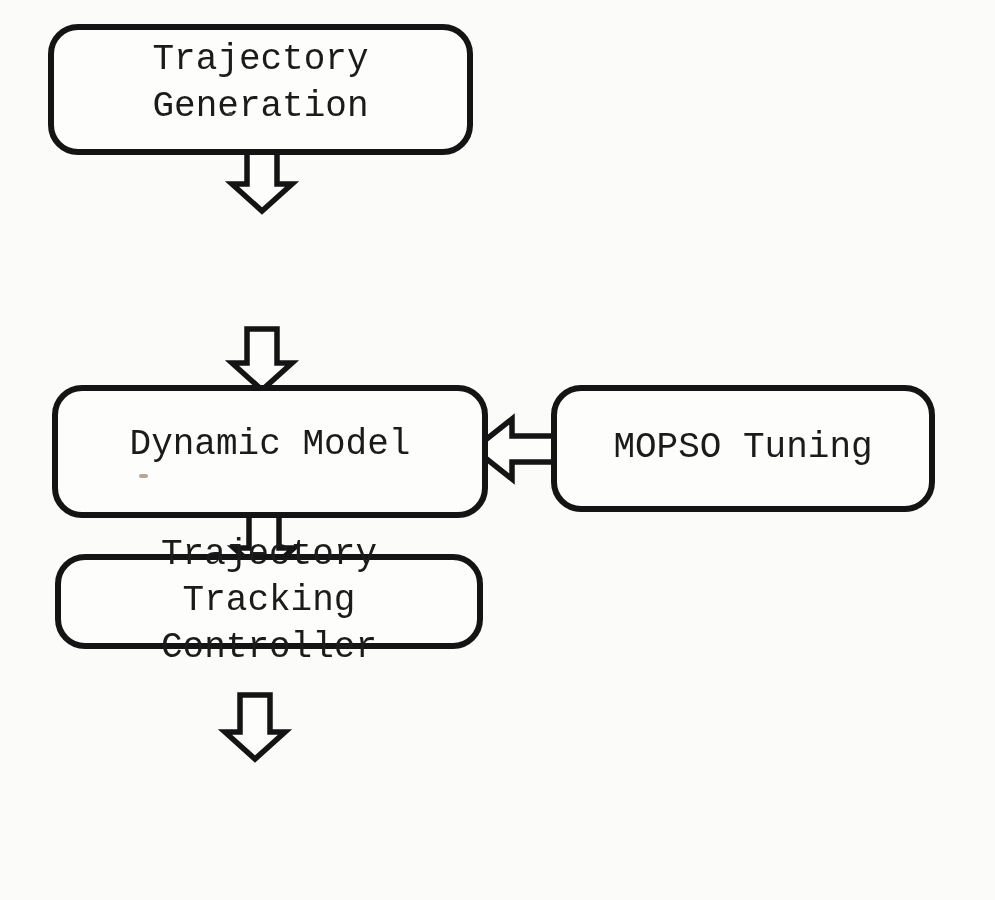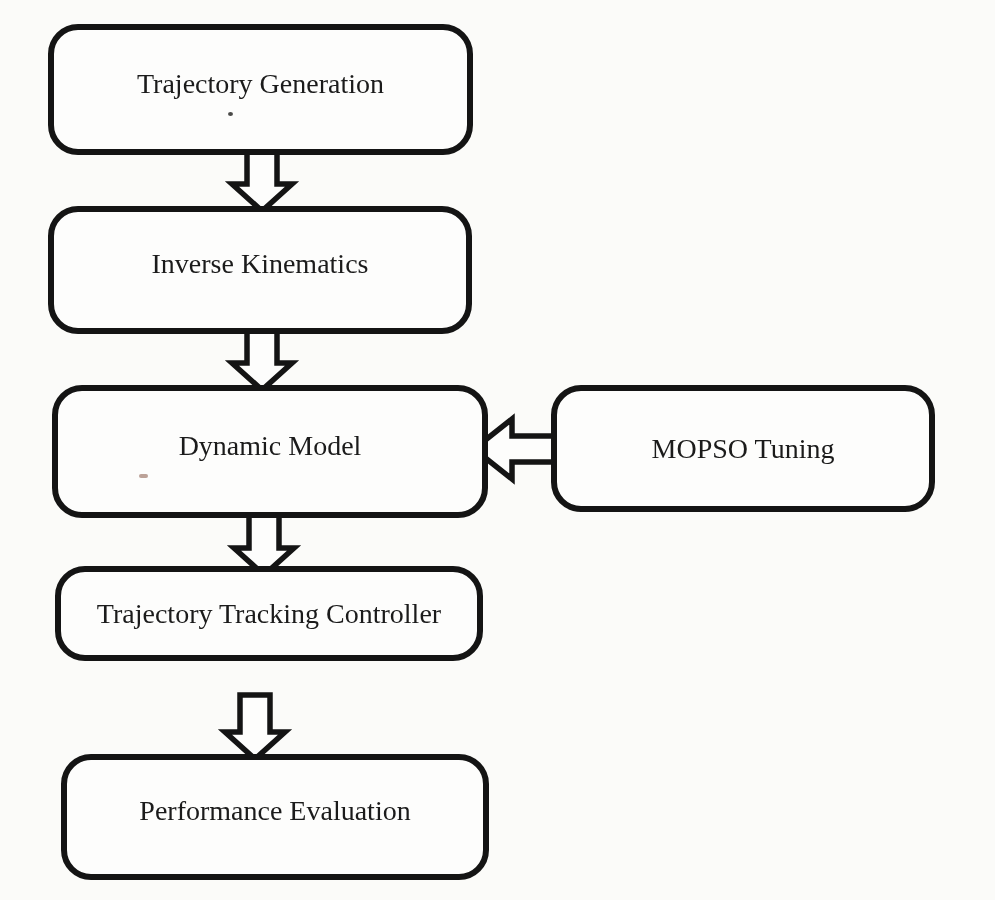--- a/index.html
+++ b/index.html
@@ -27,24 +27,25 @@
     stroke-linejoin:miter;
   }
   .node{
     position:absolute;z-index:1;
     box-sizing:border-box;
     background:var(--node-fill);
     border:6px solid var(--stroke);
     border-radius:30px;
     display:flex;align-items:center;justify-content:center;
     text-align:center;
-    font-size:28px;
+    font-size:36px;
     line-height:1.28;
     color:var(--text);
     padding:0 14px;
+    font-family:Liberation Mono, monospace;
   }
   .node.lift{padding-bottom:12px;}
   .speck{
     position:absolute;z-index:2;border-radius:50%;
   }
   .speck-dot{
     left:228px;top:112px;width:5px;height:4px;
     background:#4a4a48;
   }
   .speck-dash{
@@ -62,35 +63,29 @@
     <polygon points="247,329 277,329 277,363 292,363 262,390 232,363 247,363"></polygon>
     <polygon points="249,513 279,513 279,548 294,548 264,575 234,548 249,548"></polygon>
     <polygon points="240,695 270,695 270,732 285,732 255,759 225,732 240,732"></polygon>
     <polygon points="557,436 512,436 512,419 474,449 512,479 512,462 557,462"></polygon>
   </svg>
 
   <div class="node lift" style="left:48px;top:24px;width:425px;height:131px">
     <span class="node-label">Trajectory Generation</span>
   </div>
 
-  <div class="node lift" style="left:48px;top:206px;width:424px;height:128px">
-    <span class="node-label">Inverse Kinematics</span>
-  </div>
 
   <div class="node lift" style="left:52px;top:385px;width:436px;height:133px">
     <span class="node-label">Dynamic Model</span>
   </div>
 
-  <div class="node" style="left:55px;top:566px;width:428px;height:95px">
+  <div class="node" style="left:55px;top:554px;width:428px;height:95px">
     <span class="node-label">Trajectory Tracking Controller</span>
   </div>
 
-  <div class="node lift" style="left:61px;top:754px;width:428px;height:126px">
-    <span class="node-label">Performance Evaluation</span>
-  </div>
 
   <div class="node" style="left:551px;top:385px;width:384px;height:127px">
     <span class="node-label">MOPSO Tuning</span>
   </div>
 
   <div class="speck speck-dot"></div>
   <div class="speck speck-dash"></div>
 
 </div>
 

